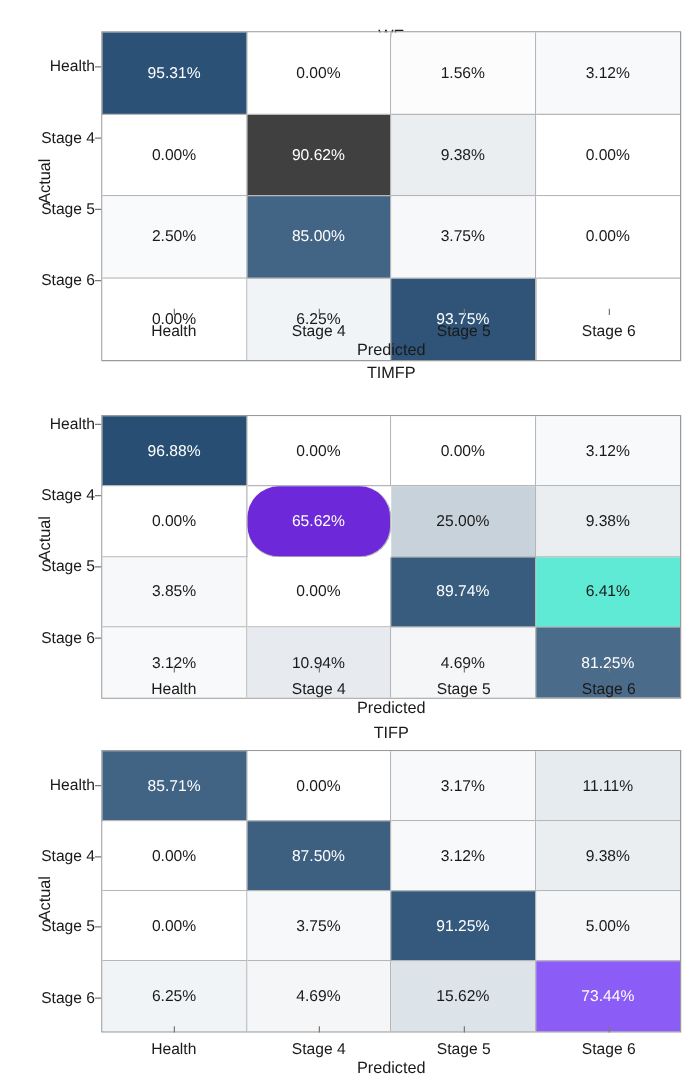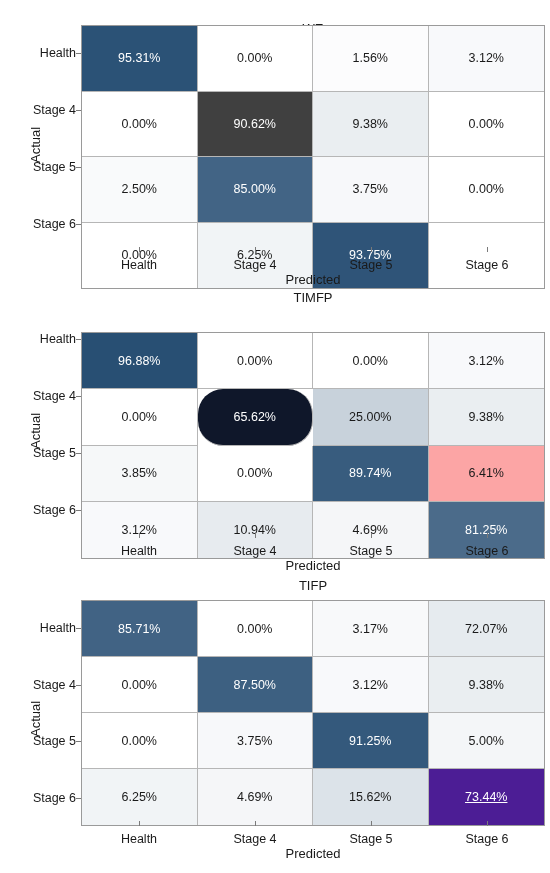--- a/index.html
+++ b/index.html
@@ -156,27 +156,27 @@
       <div class="row-label" style="top: 452.875px; left: 4px; width: 72px;">Stage 5</div>
       <div class="row-tick" style="top: 452.875px;"></div>
       <div class="row-label" style="top: 509.625px; left: 4px; width: 72px;">Stage 6</div>
       <div class="row-tick" style="top: 509.625px;"></div>
       <div class="matrix" style="top: 320px; height: 227px; margin-top: 12px;">
         <div class="cell dark" style="background: rgb(40, 79, 115);">96.88%</div>
         <div class="cell" style="background: rgb(255, 255, 255);">0.00%</div>
         <div class="cell" style="background: rgb(255, 255, 255);">0.00%</div>
         <div class="cell" style="background: rgb(248, 249, 251);">3.12%</div>
         <div class="cell" style="background: rgb(255, 255, 255);">0.00%</div>
-        <div class="cell dark" style="background: #0f172a; border-radius: 25px;">65.62%</div>
+        <div class="cell dark" style="background: #6d28d9; border-radius: 25px;">65.62%</div>
         <div class="cell" style="background: rgb(200, 210, 219);">25.00%</div>
         <div class="cell" style="background: rgb(234, 238, 241);">9.38%</div>
         <div class="cell" style="background: rgb(246, 248, 249);">3.85%</div>
         <div class="cell" style="background: rgb(255, 255, 255);">0.00%</div>
         <div class="cell dark" style="background: rgb(56, 92, 126);">89.74%</div>
-        <div class="cell" style="background: #fca5a5; text-align: right;">6.41%</div>
+        <div class="cell" style="background: #5eead4; text-align: right;">6.41%</div>
         <div class="cell" style="background: rgb(248, 249, 251);">3.12%</div>
         <div class="cell" style="background: rgb(231, 235, 239);">10.94%</div>
         <div class="cell" style="background: rgb(245, 246, 248);">4.69%</div>
         <div class="cell dark" style="background: rgb(75, 107, 138);">81.25%</div>
       </div>
       <div class="col-tick" style="left: 139px; top: 533px;"></div>
       <div class="col-label" style="left: 139px; top: 544px;">Health</div>
       <div class="col-tick" style="left: 255px; top: 533px;"></div>
       <div class="col-label" style="left: 255px; top: 544px;">Stage 4</div>
       <div class="col-tick" style="left: 371px; top: 533px;"></div>
@@ -193,33 +193,33 @@
       <div class="row-label" style="top: 684.75px; left: 4px; width: 72px;">Stage 4</div>
       <div class="row-tick" style="top: 684.75px;"></div>
       <div class="row-label" style="top: 741.25px; left: 4px; width: 72px;">Stage 5</div>
       <div class="row-tick" style="top: 741.25px;"></div>
       <div class="row-label" style="top: 797.75px; left: 4px; width: 72px;">Stage 6</div>
       <div class="row-tick" style="top: 797.75px;"></div>
       <div class="matrix" style="top: 600px; height: 226px;">
         <div class="cell dark" style="background: rgb(65, 99, 132);">85.71%</div>
         <div class="cell" style="background: rgb(255, 255, 255);">0.00%</div>
         <div class="cell" style="background: rgb(248, 249, 250);">3.17%</div>
-        <div class="cell" style="background: rgb(230, 235, 239);">72.07%</div>
+        <div class="cell" style="background: rgb(230, 235, 239);">11.11%</div>
         <div class="cell" style="background: rgb(255, 255, 255);">0.00%</div>
         <div class="cell dark" style="background: rgb(61, 96, 129);">87.50%</div>
         <div class="cell" style="background: rgb(248, 249, 251);">3.12%</div>
         <div class="cell" style="background: rgb(234, 238, 241);">9.38%</div>
         <div class="cell" style="background: rgb(255, 255, 255);">0.00%</div>
         <div class="cell" style="background: rgb(247, 248, 250);">3.75%</div>
         <div class="cell dark" style="background: rgb(52, 89, 124);">91.25%</div>
         <div class="cell" style="background: rgb(244, 246, 248);">5.00%</div>
         <div class="cell" style="background: rgb(241, 244, 246);">6.25%</div>
         <div class="cell" style="background: rgb(245, 246, 248);">4.69%</div>
         <div class="cell" style="background: rgb(220, 227, 233);">15.62%</div>
-        <div class="cell dark" style="background: #4c1d95; text-decoration: underline;">73.44%</div>
+        <div class="cell dark" style="background: #8b5cf6;">73.44%</div>
       </div>
       <div class="col-tick" style="left: 139px; top: 821px;"></div>
       <div class="col-label" style="left: 139px; top: 832px;">Health</div>
       <div class="col-tick" style="left: 255px; top: 821px;"></div>
       <div class="col-label" style="left: 255px; top: 832px;">Stage 4</div>
       <div class="col-tick" style="left: 371px; top: 821px;"></div>
       <div class="col-label" style="left: 371px; top: 832px;">Stage 5</div>
       <div class="col-tick" style="left: 487px; top: 821px;"></div>
       <div class="col-label" style="left: 487px; top: 832px;">Stage 6</div>
       <div class="xlabel" style="top: 846px;">Predicted</div>

